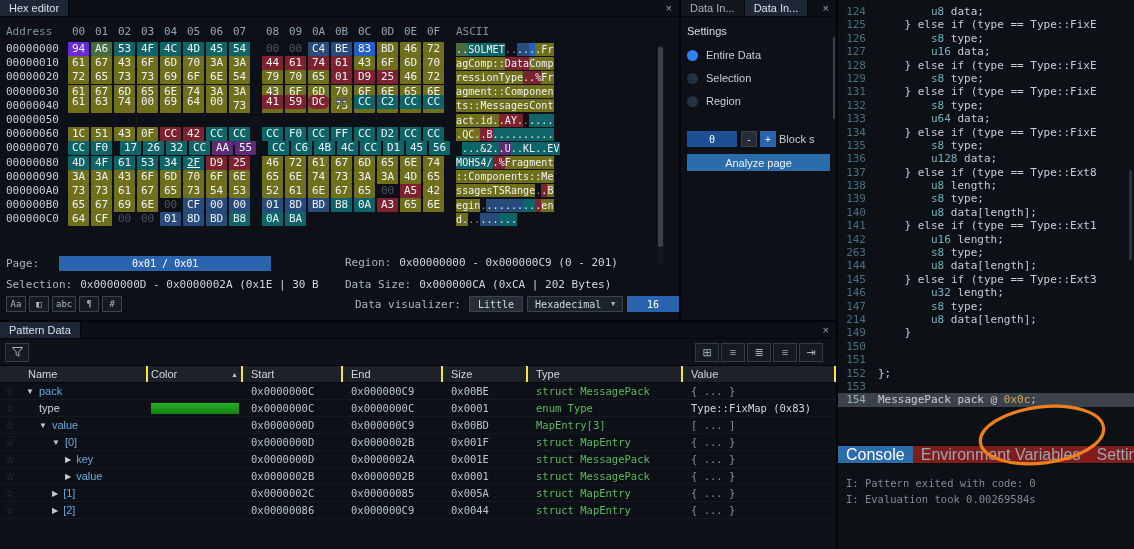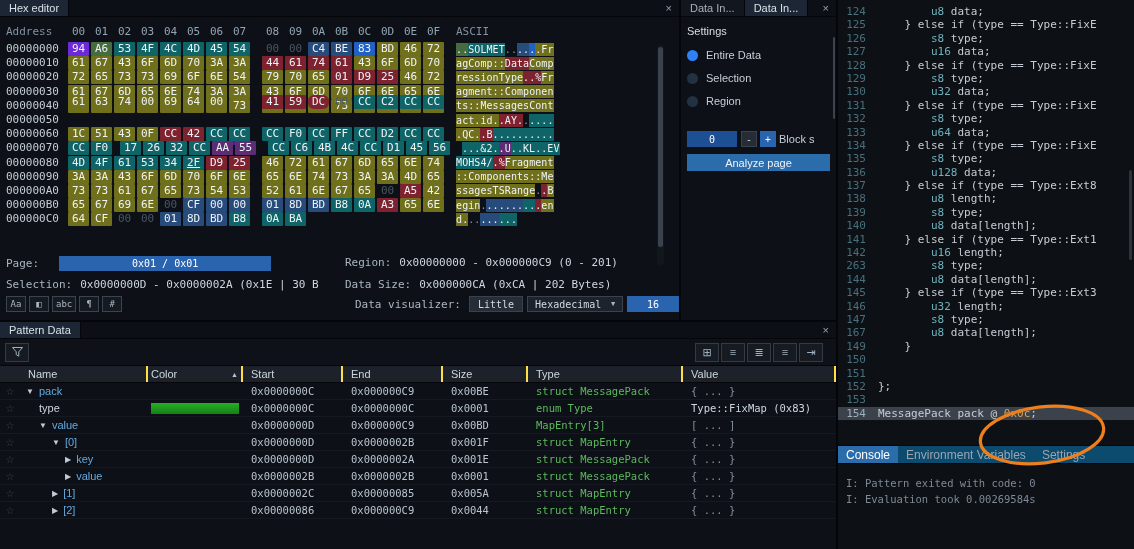--- a/index.html
+++ b/index.html
@@ -92,21 +92,21 @@
   .cl{display:flex;height:13.4px;line-height:13.4px;white-space:pre}
   .cl.hl{background:#3b424c}
   .ln{width:40px;text-align:right;color:#47707e;padding-right:12px;flex:none}
   .cl.hl .ln{color:#9db0bc}
   .cd{color:#c6ccd4}
   .tk-t{color:#6fb3bf}.tk-n{color:#d8a657}.tk-u{color:#c6ccd4}.tk-k{color:#c6ccd4}
   .ed-sb{right:1px;top:20px;width:5px;height:410px;background:transparent}
 
   
   .console-panel{left:838px;top:446px;width:296px;height:103px;background:#0d1014}
-  .con-tabs{display:flex;height:18px;background:#0c4a6e;border-bottom:1px solid #04060a;font-size:12px;align-items:stretch;overflow:hidden;white-space:nowrap}
+  .con-tabs{display:flex;height:18px;background:#7f1d1d;border-bottom:1px solid #04060a;font-size:16px;align-items:stretch;overflow:hidden;white-space:nowrap}
   .con-tab{padding:0 8px;display:flex;align-items:center;color:#9aa5b1}
   .con-tab.active{background:#2b6cab;color:#fff}
   .con-body{padding:11px 8px;font-family:"DejaVu Sans Mono",monospace;font-size:10.5px;color:#7e8a97;line-height:16px}
 
   .annotation{position:absolute;left:974px;top:400px;z-index:9;pointer-events:none}
 </style>
 </head>
 <body>
 
 <div class="app">
@@ -897,39 +897,38 @@
   </section>
 
   <section class="panel editor-panel">
     <div class="code">
         <div class="cl"><span class="ln">124</span><span class="cd">        <span class="tk-t">u8</span> data;</span></div>
         <div class="cl"><span class="ln">125</span><span class="cd">    } <span class="tk-k">else</span> <span class="tk-k">if</span> (type == <span class="tk-u">Type::FixE</span></span></div>
         <div class="cl"><span class="ln">126</span><span class="cd">        <span class="tk-t">s8</span> type;</span></div>
         <div class="cl"><span class="ln">127</span><span class="cd">        <span class="tk-t">u16</span> data;</span></div>
         <div class="cl"><span class="ln">128</span><span class="cd">    } <span class="tk-k">else</span> <span class="tk-k">if</span> (type == <span class="tk-u">Type::FixE</span></span></div>
         <div class="cl"><span class="ln">129</span><span class="cd">        <span class="tk-t">s8</span> type;</span></div>
-        <div class="cl"><span class="ln">130</span><span class="cd">        <span class="tk-t">u32</span> data;</span></div>
         <div class="cl"><span class="ln">131</span><span class="cd">    } <span class="tk-k">else</span> <span class="tk-k">if</span> (type == <span class="tk-u">Type::FixE</span></span></div>
         <div class="cl"><span class="ln">132</span><span class="cd">        <span class="tk-t">s8</span> type;</span></div>
         <div class="cl"><span class="ln">133</span><span class="cd">        <span class="tk-t">u64</span> data;</span></div>
         <div class="cl"><span class="ln">134</span><span class="cd">    } <span class="tk-k">else</span> <span class="tk-k">if</span> (type == <span class="tk-u">Type::FixE</span></span></div>
         <div class="cl"><span class="ln">135</span><span class="cd">        <span class="tk-t">s8</span> type;</span></div>
         <div class="cl"><span class="ln">136</span><span class="cd">        <span class="tk-t">u128</span> data;</span></div>
         <div class="cl"><span class="ln">137</span><span class="cd">    } <span class="tk-k">else</span> <span class="tk-k">if</span> (type == <span class="tk-u">Type::Ext8</span></span></div>
         <div class="cl"><span class="ln">138</span><span class="cd">        <span class="tk-t">u8</span> length;</span></div>
         <div class="cl"><span class="ln">139</span><span class="cd">        <span class="tk-t">s8</span> type;</span></div>
         <div class="cl"><span class="ln">140</span><span class="cd">        <span class="tk-t">u8</span> data[length];</span></div>
         <div class="cl"><span class="ln">141</span><span class="cd">    } <span class="tk-k">else</span> <span class="tk-k">if</span> (type == <span class="tk-u">Type::Ext1</span></span></div>
         <div class="cl"><span class="ln">142</span><span class="cd">        <span class="tk-t">u16</span> length;</span></div>
         <div class="cl"><span class="ln">263</span><span class="cd">        <span class="tk-t">s8</span> type;</span></div>
         <div class="cl"><span class="ln">144</span><span class="cd">        <span class="tk-t">u8</span> data[length];</span></div>
         <div class="cl"><span class="ln">145</span><span class="cd">    } <span class="tk-k">else</span> <span class="tk-k">if</span> (type == <span class="tk-u">Type::Ext3</span></span></div>
         <div class="cl"><span class="ln">146</span><span class="cd">        <span class="tk-t">u32</span> length;</span></div>
         <div class="cl"><span class="ln">147</span><span class="cd">        <span class="tk-t">s8</span> type;</span></div>
-        <div class="cl"><span class="ln">167</span><span class="cd">        <span class="tk-t">u8</span> data[length];</span></div>
+        <div class="cl"><span class="ln">214</span><span class="cd">        <span class="tk-t">u8</span> data[length];</span></div>
         <div class="cl"><span class="ln">149</span><span class="cd">    }</span></div>
         <div class="cl"><span class="ln">150</span><span class="cd"></span></div>
         <div class="cl"><span class="ln">151</span><span class="cd"></span></div>
         <div class="cl"><span class="ln">152</span><span class="cd">};</span></div>
         <div class="cl"><span class="ln">153</span><span class="cd"></span></div>
         <div class="cl hl"><span class="ln">154</span><span class="cd"><span class="tk-u">MessagePack</span> pack @ <span class="tk-n">0x0c</span>;</span></div>
       </div>
     <div class="scrollbar ed-sb">
       <div class="sb-thumb" style="top:150px;height:90px;background:#2c333d"></div>
     </div>

